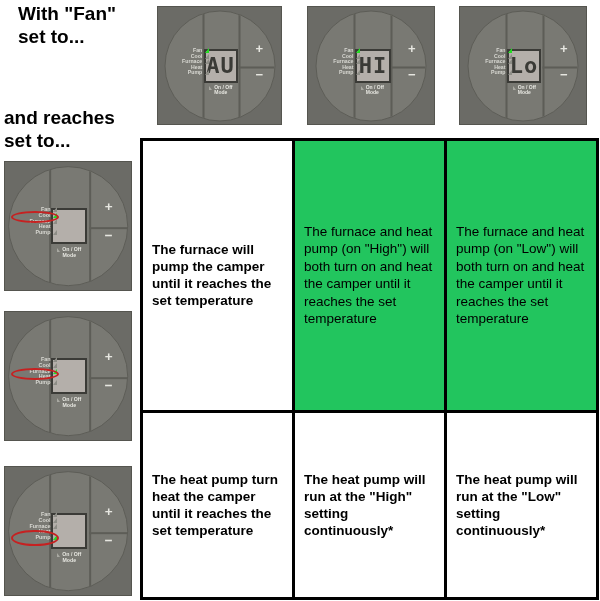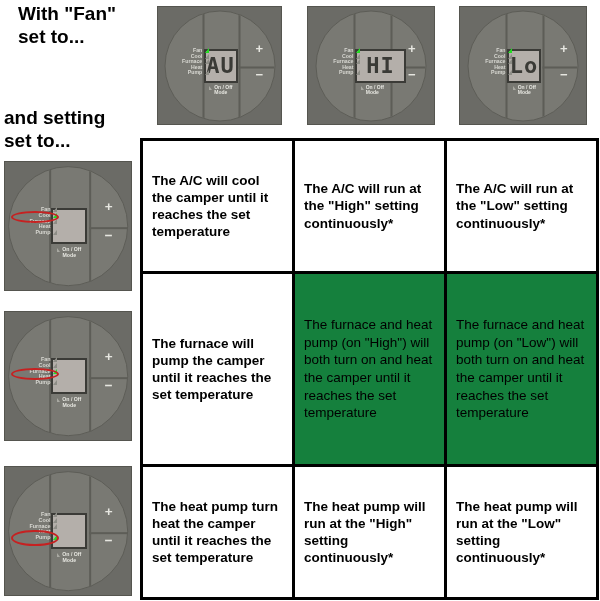--- a/index.html
+++ b/index.html
@@ -113,33 +113,33 @@
     border:3px solid #000;
     vertical-align:middle;
     padding:5px 9px;
     background:#fff;
   }
   #matrix td .txt{display:block;}
   #matrix td.plain .txt{
     font-weight:bold;font-size:13.5px;line-height:1.27;color:#000;
     font-family:"Liberation Sans", sans-serif;
   }
-  #matrix td.hl{background:#15803d;}
+  #matrix td.hl{background:#22c55e;}
   #matrix td.hl .txt{
     font-weight:normal;font-size:13.5px;line-height:1.30;color:#000;
     font-family:"Liberation Sans", sans-serif;
   }
 </style>
 </head>
 <body>
 
 <div class="heading" id="hdr-fan">With "Fan"
 set to...</div>
 
-<div class="heading" id="hdr-func">and setting
+<div class="heading" id="hdr-func">and reaches
 set to...</div>
 
 <div id="panels-layer">
     <div class="panel" style="left: 157px; top: 6px; width: 125px; height: 119px;">
       <div class="dial" style="width: 111px; height: 111px;">
         <div class="vline" style="left: 37.185px;"></div>
         <div class="vline" style="left: 73.815px;"></div>
         <div class="hline" style="top: 55.5px; left: 73.815px;"></div>
       </div>
       <div class="lcd" style="width: 34px; height: 34px; left: 45.5px; top: 41.5px; font-size: 22px;">
@@ -156,21 +156,21 @@
       <div class="pm" style="left: 87.5px; top: 61.285px; width: 27.5px; font-size: 13px;">−</div>
       <div class="onoff" style="left: 39.375px; top: 77.945px; width: 46.875px; font-size: 5px;"><span class="led"></span><span style="white-space: pre-line;">On / Off
 Mode</span></div>
     </div>
     <div class="panel" style="left: 307px; top: 6px; width: 128px; height: 119px;">
       <div class="dial" style="width: 111px; height: 111px;">
         <div class="vline" style="left: 37.185px;"></div>
         <div class="vline" style="left: 73.815px;"></div>
         <div class="hline" style="top: 55.5px; left: 73.815px;"></div>
       </div>
-      <div class="lcd" style="width: 51px; height: 34px; left: 47px; top: 41.5px; font-size: 22px;">
+      <div class="lcd" style="width: 36px; height: 34px; left: 47px; top: 41.5px; font-size: 22px;">
         <span>HI</span>
       </div>
       <div class="inds" style="left: 7.04px; top: 41.055px; width: 45.44px; font-size: 5.2px;">
         <div class="ind on"><span class="lbl" style="white-space: pre-line;">Fan</span><span class="led"></span></div>
         <div class="ind"><span class="lbl" style="white-space: pre-line;">Cool</span><span class="led"></span></div>
         <div class="ind"><span class="lbl" style="white-space: pre-line;">Furnace</span><span class="led"></span></div>
         <div class="ind two"><span class="lbl" style="white-space: pre-line;">Heat
 Pump</span><span class="led"></span></div>
       </div>
       <div class="pm" style="left: 89.6px; top: 35.105px; width: 28.16px; font-size: 13px;">+</div>
@@ -264,31 +264,20 @@
       <div class="onoff" style="left: 40.32px; top: 85.15px; width: 48px; font-size: 5.2px;"><span class="led"></span><span style="white-space: pre-line;">On / Off
 Mode</span></div>
       <div class="marker" style="left: 5.76px; width: 48px; height: 16.64px; top: 62.842px;"></div>
     </div>
   </div>
 
 <table id="matrix">
   <tbody id="matrix-body">
       <tr>
         <td class="plain">
-          <span class="txt">The A/C will cool the camper until it reaches the set temperature</span>
-        </td>
-        <td class="plain">
-          <span class="txt">The A/C will run at the "High" setting continuously*</span>
-        </td>
-        <td class="plain">
-          <span class="txt">The A/C will run at the "Low" setting continuously*</span>
-        </td>
-      </tr>
-      <tr>
-        <td class="plain">
           <span class="txt">The furnace will pump the camper until it reaches the set temperature</span>
         </td>
         <td class="hl">
           <span class="txt">The furnace and heat pump (on "High") will both turn on and heat the camper until it reaches the set temperature</span>
         </td>
         <td class="hl">
           <span class="txt">The furnace and heat pump (on "Low") will both turn on and heat the camper until it reaches the set temperature</span>
         </td>
       </tr>
       <tr>

